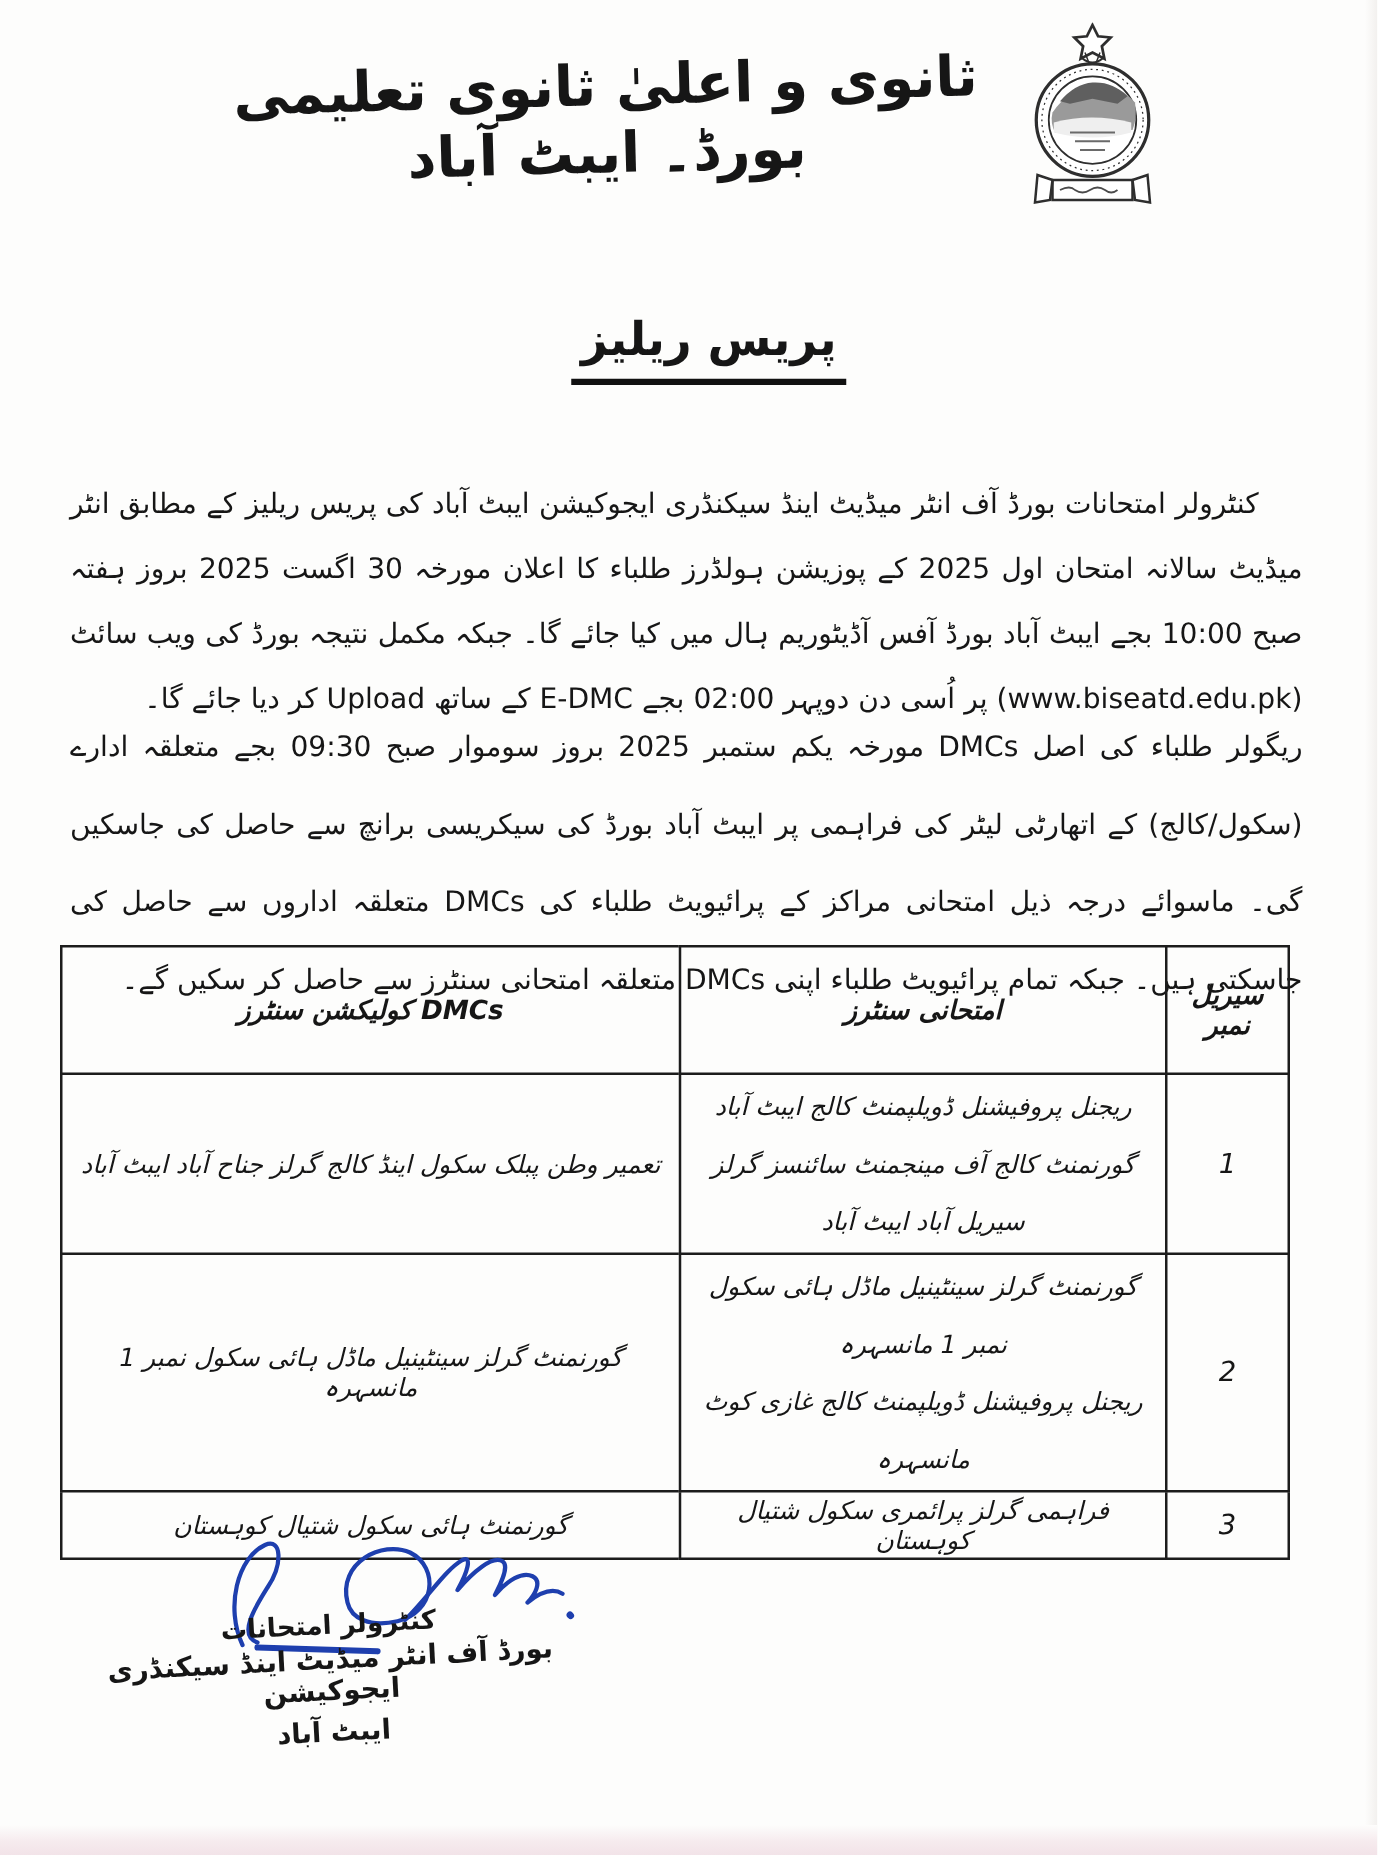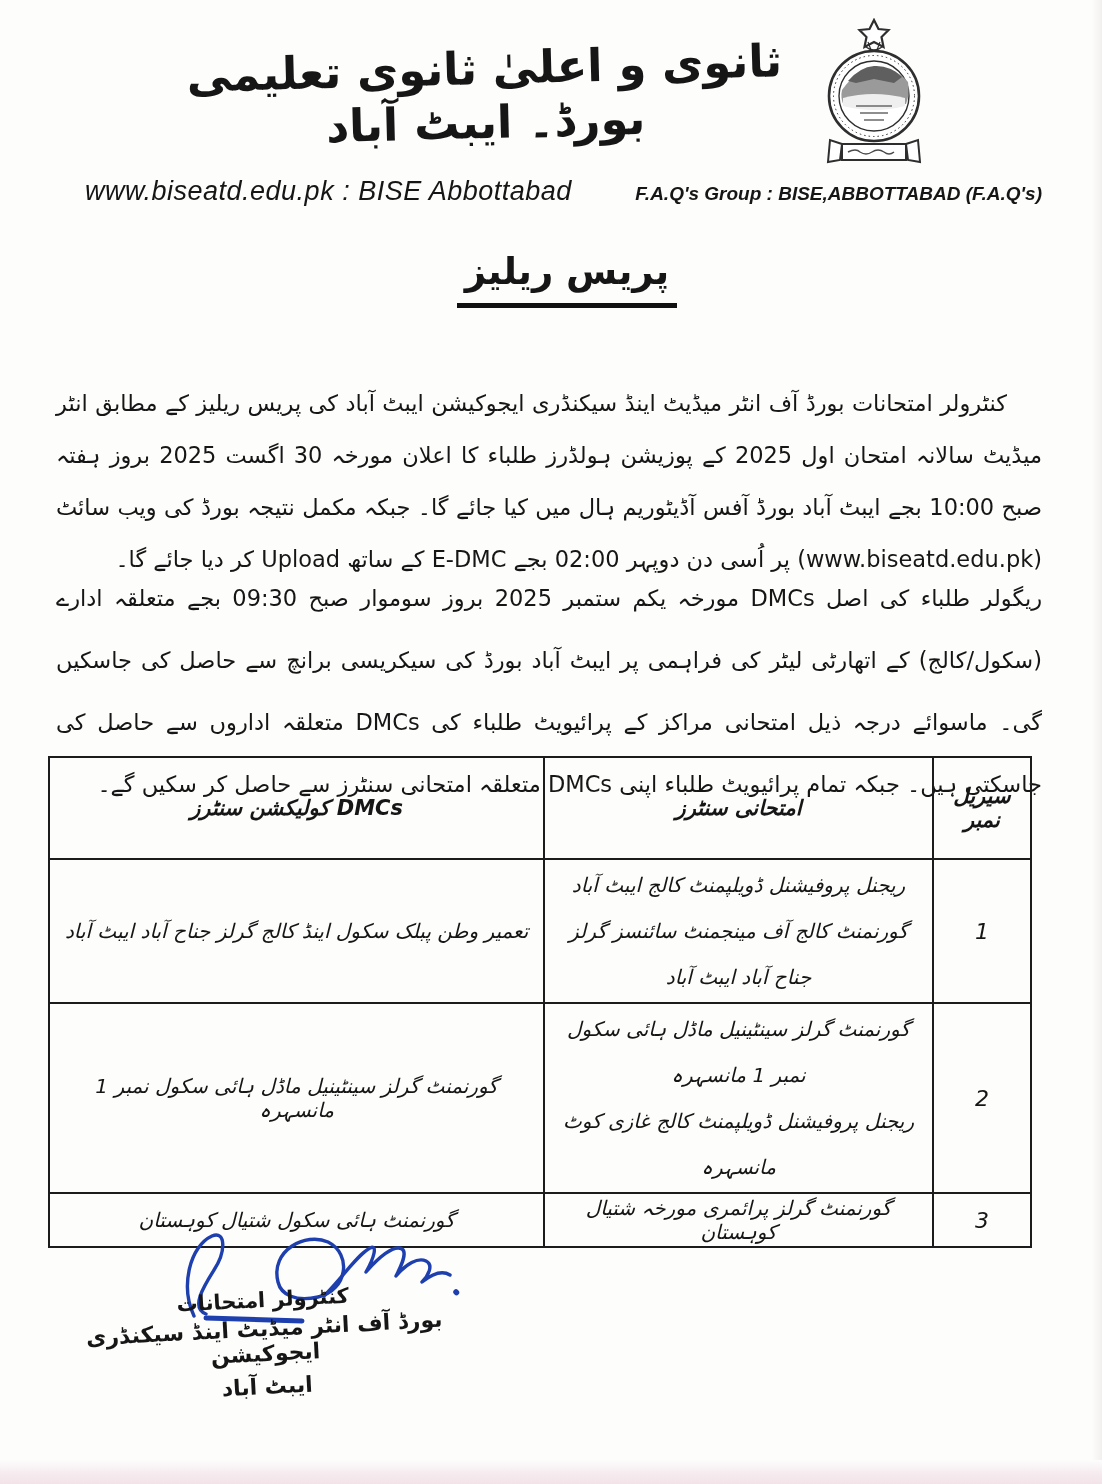--- a/index.html
+++ b/index.html
@@ -113,58 +113,54 @@
       </g>
       <path d="M38 88 h36 M42 95 h28 M46 102 h20" stroke="#6a6a6a" stroke-width="1.6"></path>
 
       <path d="M24 126 h64 v16 h-64 z" fill="#fff" stroke-width="2"></path>
       <path d="M24 126 l-12 -4 -2 22 12 -2 z" fill="#fff" stroke-width="2"></path>
       <path d="M88 126 l12 -4 2 22 -12 -2 z" fill="#fff" stroke-width="2"></path>
       <path d="M30 134 q8 -4 12 0 q6 4 12 0 q6 -4 12 0 q5 4 10 0" stroke="#4a4a4a" stroke-width="1.4"></path>
     </g>
   </svg>
 
-  <div class="web-line">
-    <span class="web-url">www.biseatd.edu.pk  : BISE Abbottabad</span>
-    <span class="faq-group">F.A.Q's Group : BISE,ABBOTTABAD (F.A.Q's)</span>
-  </div>
 
   <div class="pr-title-wrap">
     <span class="pr-title">پریس ریلیز</span>
   </div>
 
   <p class="para p1">کنٹرولر امتحانات بورڈ آف انٹر میڈیٹ اینڈ سیکنڈری ایجوکیشن ایبٹ آباد کی پریس ریلیز کے مطابق انٹر میڈیٹ سالانہ امتحان اول 2025 کے پوزیشن ہولڈرز طلباء کا اعلان مورخہ 30 اگست 2025 بروز ہفتہ صبح 10:00 بجے ایبٹ آباد بورڈ آفس آڈیٹوریم ہال میں کیا جائے گا۔ جبکہ مکمل نتیجہ بورڈ کی ویب سائٹ (www.biseatd.edu.pk) پر اُسی دن دوپہر 02:00 بجے E-DMC کے ساتھ Upload کر دیا جائے گا۔</p>
   <p class="para p2">ریگولر طلباء کی اصل DMCs مورخہ یکم ستمبر 2025 بروز سوموار صبح 09:30 بجے متعلقہ ادارے (سکول/کالج) کے اتھارٹی لیٹر کی فراہمی پر ایبٹ آباد بورڈ کی سیکریسی برانچ سے حاصل کی جاسکیں گی۔ ماسوائے درجہ ذیل امتحانی مراکز کے پرائیویٹ طلباء کی DMCs متعلقہ اداروں سے حاصل کی جاسکتی ہیں۔ جبکہ تمام پرائیویٹ طلباء اپنی DMCs متعلقہ امتحانی سنٹرز سے حاصل کر سکیں گے۔</p>
 
   <table class="centres">
     <tbody>
       <tr class="h-row">
         <th class="c-serial">سیریل نمبر</th>
         <th class="c-exam">امتحانی سنٹرز</th>
         <th class="c-dmc">DMCs کولیکشن سنٹرز</th>
       </tr>
       <tr class="r1">
         <td class="c-serial">1</td>
         <td class="c-exam">
           <div class="cell-line">ریجنل پروفیشنل ڈویلپمنٹ کالج ایبٹ آباد</div>
-          <div class="cell-line">گورنمنٹ کالج آف مینجمنٹ سائنسز گرلز جناح آباد ایبٹ آباد</div>
+          <div class="cell-line">گورنمنٹ کالج آف مینجمنٹ سائنسز گرلز سیریل آباد ایبٹ آباد</div>
         </td>
         <td class="c-dmc">تعمیر وطن پبلک سکول اینڈ کالج گرلز جناح آباد ایبٹ آباد</td>
       </tr>
       <tr class="r2">
         <td class="c-serial">2</td>
         <td class="c-exam">
           <div class="cell-line">گورنمنٹ گرلز سینٹینیل ماڈل ہائی سکول نمبر 1 مانسہرہ</div>
           <div class="cell-line">ریجنل پروفیشنل ڈویلپمنٹ کالج غازی کوٹ مانسہرہ</div>
         </td>
         <td class="c-dmc">گورنمنٹ گرلز سینٹینیل ماڈل ہائی سکول نمبر 1 مانسہرہ</td>
       </tr>
       <tr class="r3">
         <td class="c-serial">3</td>
-        <td class="c-exam">گورنمنٹ گرلز پرائمری مورخہ شتیال کوہستان</td>
+        <td class="c-exam">فراہمی گرلز پرائمری سکول شتیال کوہستان</td>
         <td class="c-dmc">گورنمنٹ ہائی سکول شتیال کوہستان</td>
       </tr>
     </tbody>
   </table>
 
   <svg class="sig-ink" viewBox="0 0 300 130" xmlns="http://www.w3.org/2000/svg">
     <g stroke="#1e3fae" fill="none" stroke-width="3.4" stroke-linecap="round" stroke-linejoin="round">
       <path d="M34 104 C20 74 30 34 52 24 C66 18 66 40 54 58 C44 74 30 96 46 102"></path>
       <path d="M118 70 C110 38 146 20 168 30 C192 42 188 78 158 85 C136 90 121 83 118 70"></path>
       <path d="M164 84 C184 64 196 44 210 36 C218 32 214 46 206 60 C218 46 234 32 242 37 C248 41 240 56 236 64 C246 52 258 45 266 49 C274 53 268 64 262 70 C272 62 282 58 290 63"></path>

